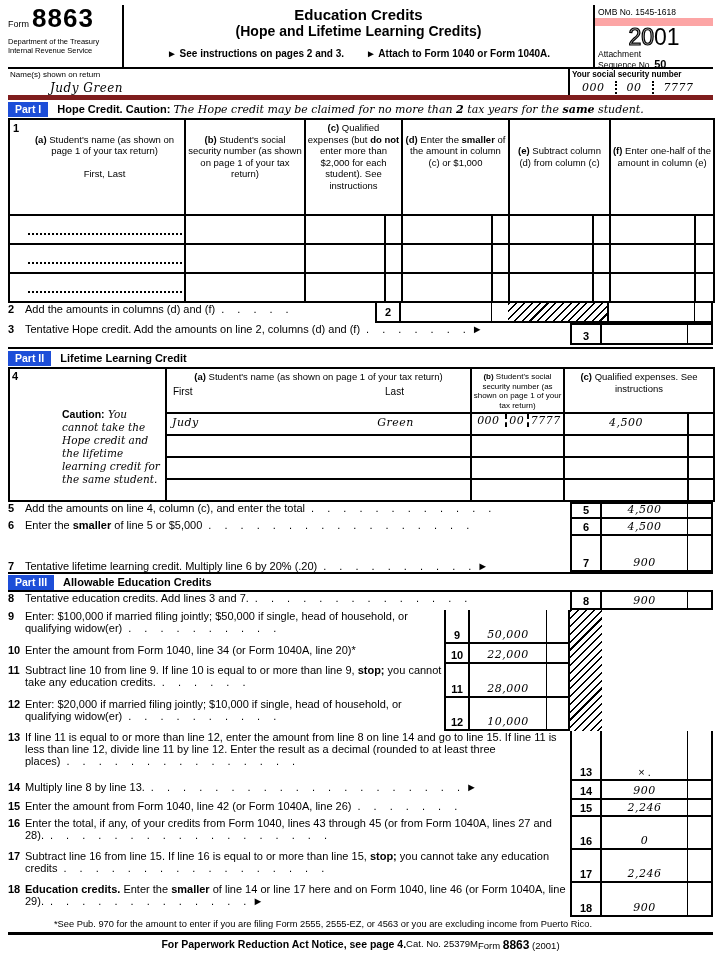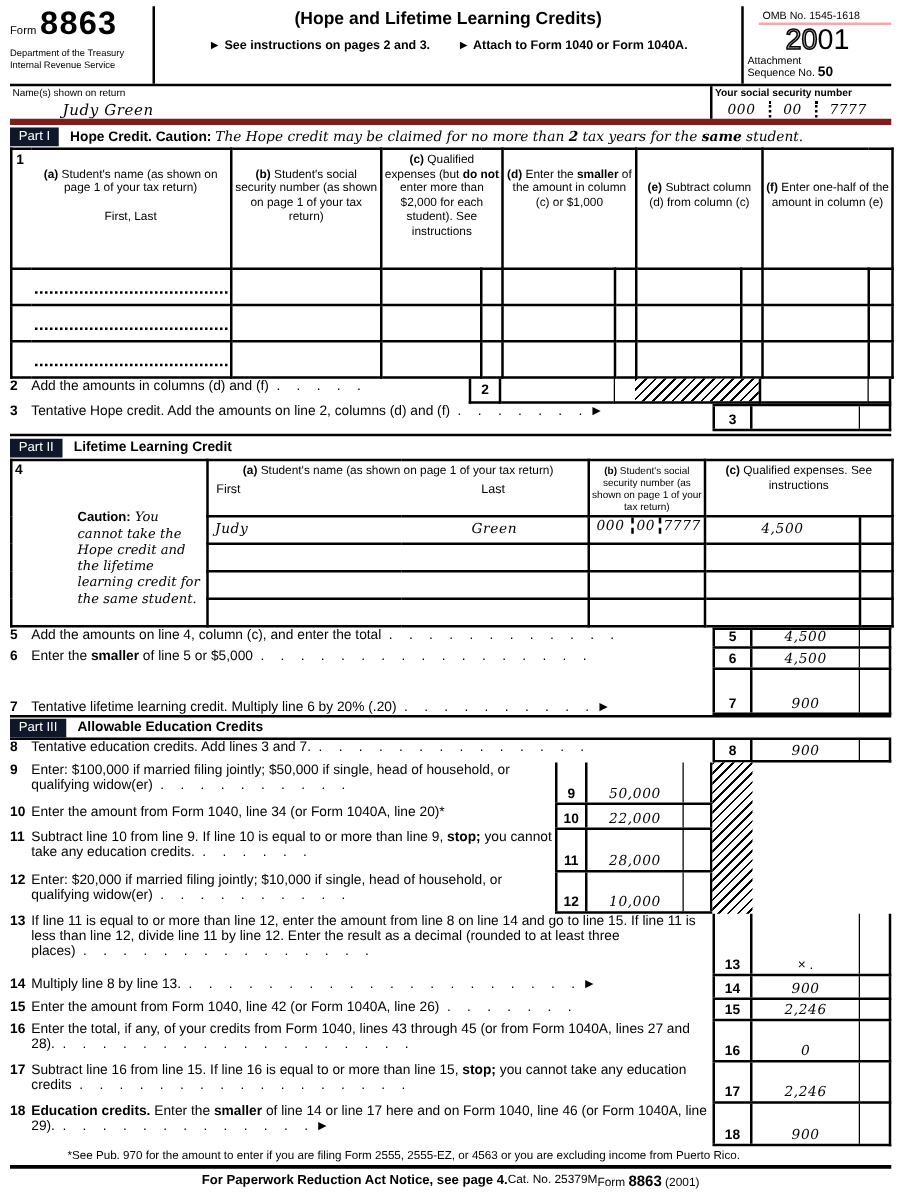--- a/index.html
+++ b/index.html
@@ -14,40 +14,40 @@
 .hdr { display: flex; border-bottom: 2px solid #000; height: 64px; }
 .hdr-left { width: 116px; border-right: 2px solid #000; padding-top: 2px; }
 .formword { font-size: 9px; }
 .formnum { font-size: 26px; font-weight: bold; letter-spacing: 1px; line-height: 22px; }
 .agency { font-size: 7.5px; line-height: 9px; margin-top: 8px; }
 .hdr-center { flex: 1; text-align: center; padding-top: 1px; }
 .title { font-weight: bold; font-size: 15px; }
 .subtitle { font-weight: bold; font-size: 14px; }
 .instr { font-size: 10px; font-weight: bold; margin-top: 9px; display: flex; justify-content: center; gap: 22px; }
 .hdr-right { width: 120px; border-left: 2px solid #000; }
-.omb { font-size: 8.5px; padding: 2px 3px 1px; border-bottom: 2px solid #fca5a5; margin-left: 12px; }
+.omb { font-size: 8.5px; padding: 2px 3px 1px; border-bottom: 8px solid #fca5a5; }
 .year { text-align: center; font-size: 23px; font-weight: normal; line-height: 23px; }
 .yr-o { color: #bbb; -webkit-text-stroke: 1.2px #000; }
 .attseq { font-size: 8.5px; padding: 0 3px; line-height: 10px; }
 .seqno { font-size: 11px; font-weight: bold; }
 
 
 .namerow { display: flex; border-bottom: 5px solid #7f1d1d; height: 31px; }
 .nr-left { flex: 1; padding: 1px 2px; }
 .nr-label { font-size: 8px; }
 .nr-name { margin-left: 40px; margin-top: 2px; font-size: 12px; }
 .nr-right { width: 145px; border-left: 2px solid #000; padding: 1px 2px; }
 .nr-right .nr-label { font-size: 8.2px; font-weight: bold; }
 .nr-ssn { display: flex; margin-top: 2px; text-align: center; }
 .ssnseg { padding: 0 10px; }
 .ssnseg + .ssnseg { border-left: 2px dotted #000; }
 
 
 .partbar { display: flex; align-items: center; gap: 9px; height: 18px; }
-.badge { background: #0f172a; color: #fff; font-weight: normal; font-size: 10.5px; padding: 1px 7px 2px; }
+.badge { background: #1d4ed8; color: #fff; font-weight: bold; font-size: 10.5px; padding: 1px 7px 2px; }
 .pb-title { font-weight: bold; font-size: 11px; }
 .pb-caution { font-family: "DejaVu Serif", serif; font-style: italic; }
 
 
 table { border-collapse: collapse; width: 705px; table-layout: fixed; }
 td { border: 2px solid #000; padding: 0; vertical-align: top; }
 .hc { font-size: 9.5px; text-align: center; padding: 2px 1px; line-height: 11.5px; margin-left: 21px; }
 .t1 .numcell { border-right: none; font-weight: bold; padding: 2px 0 0 3px; }
 .t1 .ha { border-left: none; }
 .t1 .hrow { height: 96px; }
@@ -123,20 +123,21 @@
 <div class="hdr">
   <div class="hdr-left">
     <div><span class="formword">Form</span>
       <span class="formnum">8863</span></div>
     <div class="agency">
       <div>Department of the Treasury</div>
       <div>Internal Revenue Service</div>
     </div>
   </div>
   <div class="hdr-center">
+    <div class="title">Education Credits</div>
     <div class="subtitle">(Hope and Lifetime Learning Credits)</div>
     <div class="instr">
       <span>► See instructions on pages 2 and 3.</span>
       <span>► Attach to Form 1040 or Form 1040A.</span>
     </div>
   </div>
   <div class="hdr-right">
     <div class="omb">OMB No. 1545-1618</div>
     <div class="year"><span class="yr-o">20</span><span>01</span></div>
     <div class="attseq">

